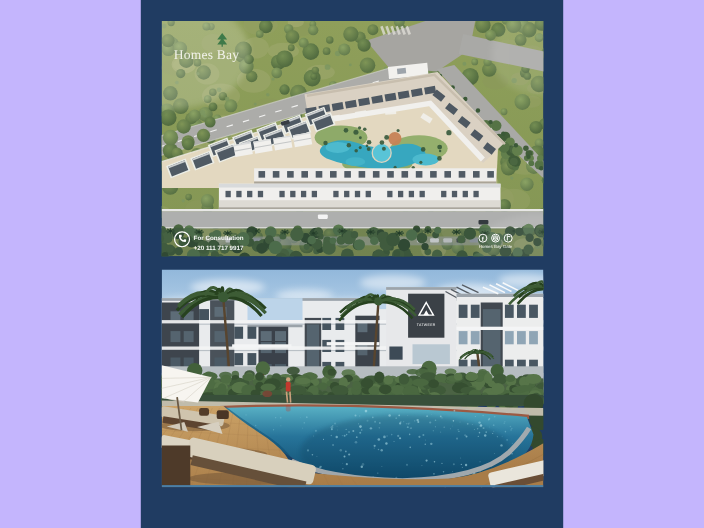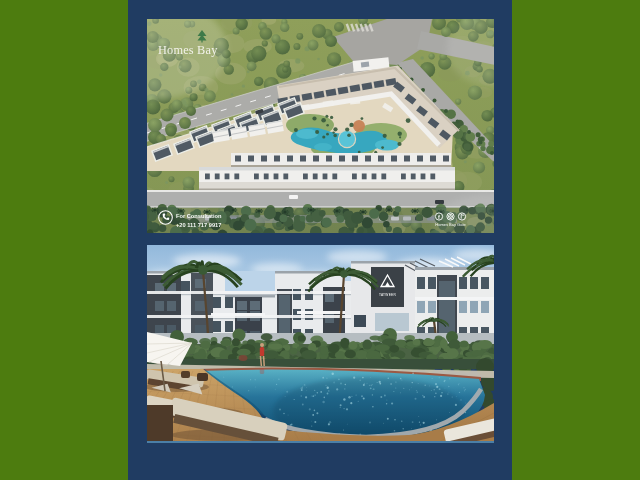--- a/index.html
+++ b/index.html
@@ -1,17 +1,17 @@
 <!DOCTYPE html>
 <html><head>
 <meta charset="utf-8">
 <style>
 html,body{margin:0;padding:0;}
 body{width:640px;height:480px;background:#ffffff;font-family:"Liberation Sans",sans-serif;overflow:hidden;}
-#page{position:relative;width:640px;height:480px;background:#4d7c0f;}
+#page{position:relative;width:640px;height:480px;background:#c4b5fd;}
 #panel{position:absolute;left:128px;top:0;width:384px;height:480px;background:#203c62;}
 .img{position:absolute;overflow:hidden;}
 </style>
 </head>
 <body>
 <div id="page">
 
 <div id="panel"></div>
 
 <svg class="img" style="left:147px;top:19px" width="347" height="214" viewBox="0 0 347 214">

